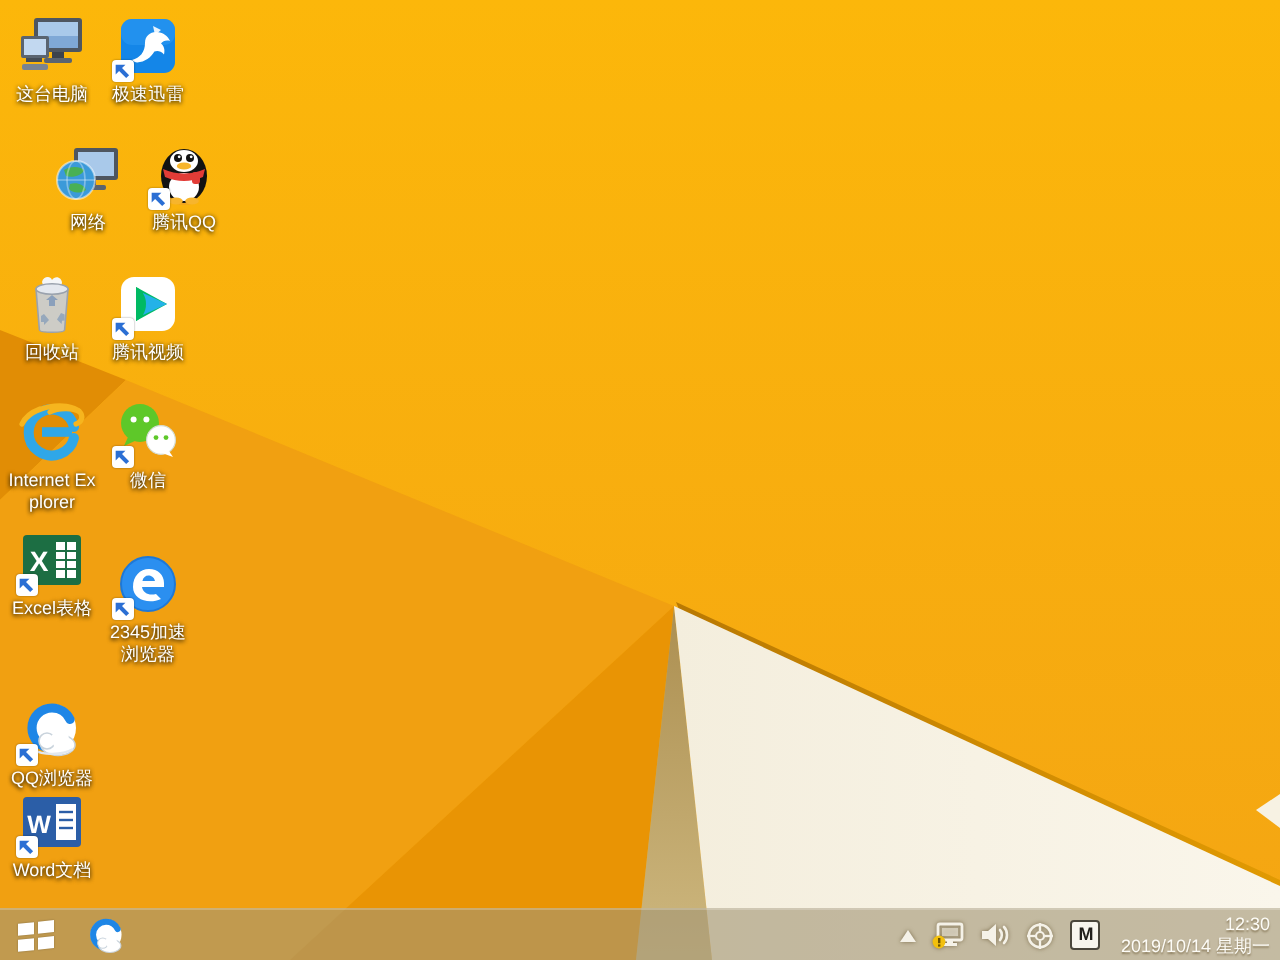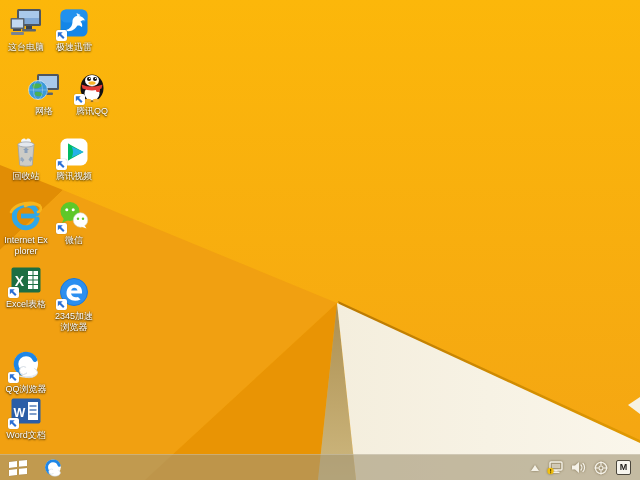--- a/index.html
+++ b/index.html
@@ -354,14 +354,18 @@
         <circle cx="7" cy="7" r="2" fill="none" stroke="#f5f2e8" stroke-width="1.1"></circle>
         <line x1="7" y1="0.5" x2="7" y2="4.6" stroke="#f5f2e8" stroke-width="1.2"></line>
         <line x1="7" y1="9.4" x2="7" y2="13.5" stroke="#f5f2e8" stroke-width="1.2"></line>
         <line x1="0.5" y1="7" x2="4.6" y2="7" stroke="#f5f2e8" stroke-width="1.2"></line>
         <line x1="9.4" y1="7" x2="13.5" y2="7" stroke="#f5f2e8" stroke-width="1.2"></line>
       </svg>
     </div>
     <div class="tray-ic">
       <div id="ime-badge">M</div>
     </div>
+    <div id="clock">
+      <div>12:30</div>
+      <div>2019/10/14 星期一</div>
+    </div>
   </div>
 </div>
 
 </body></html>

